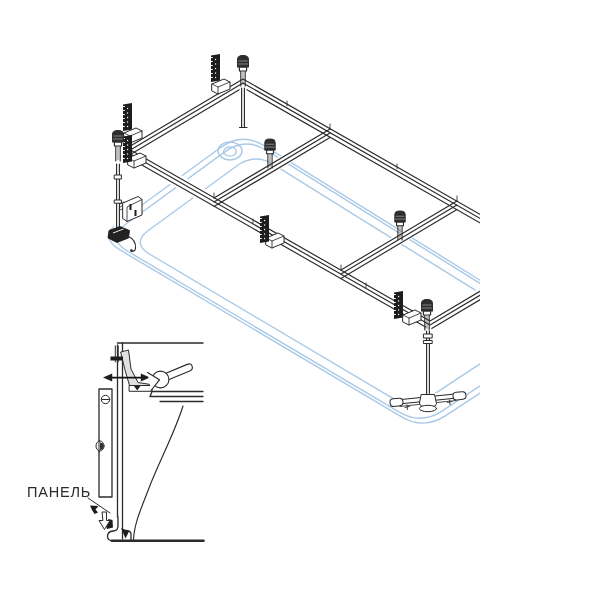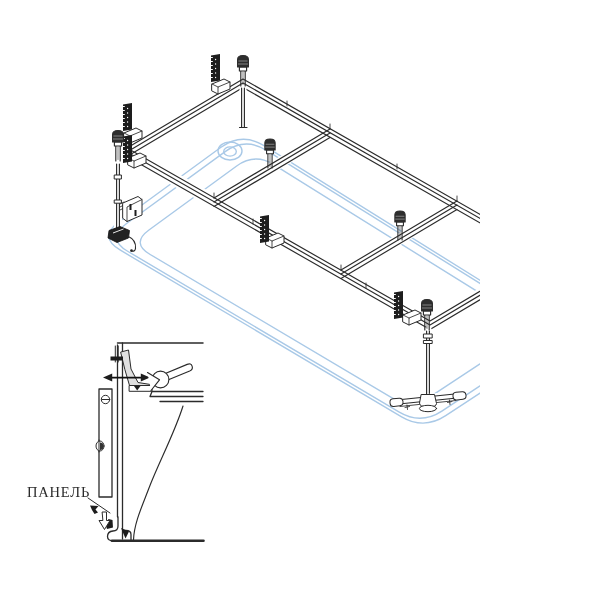--- a/index.html
+++ b/index.html
@@ -1,17 +1,17 @@
 <!DOCTYPE html>
 <html style="--line: #2b2b2b; --black: #1d1d1d; --tub: #a9c9e7; --plate: #e0e0e0; --bg: #ffffff;"><head>
 <meta charset="utf-8">
 <style>
   html,body{margin:0;padding:0;background:#fff;}
   .stage{position:relative;width:480px;height:600px;background:var(--bg,#fff);overflow:hidden;
-         font-family:Liberation Serif, serif;}
+         font-family:Liberation Sans, sans-serif;}
   svg{display:block;}
   .ln{stroke:var(--line,#2b2b2b);fill:none;stroke-width:1.15;stroke-linecap:round;stroke-linejoin:round;}
   .w15{stroke-width:1.5;} .w13{stroke-width:1.3;} .w1{stroke-width:1;} .w08{stroke-width:0.85;} .w26{stroke-width:2.6;}
   .case{stroke:#fff;fill:none;stroke-linejoin:round;stroke-linecap:round;}
   .blue{stroke:var(--tub,#a9c9e7);fill:none;stroke-width:1.4;stroke-linejoin:round;}
   .wfill{fill:#fff;} .bfill{fill:var(--black,#1d1d1d);stroke:none;} .gfill{fill:var(--plate,#e0e0e0);}
   .dk{fill:#222;stroke:#111;stroke-width:0.8;}
   .panel-label{font-size:14.5px;letter-spacing:0.8px;fill:var(--line,#2b2b2b);}
 </style>
 </head>

